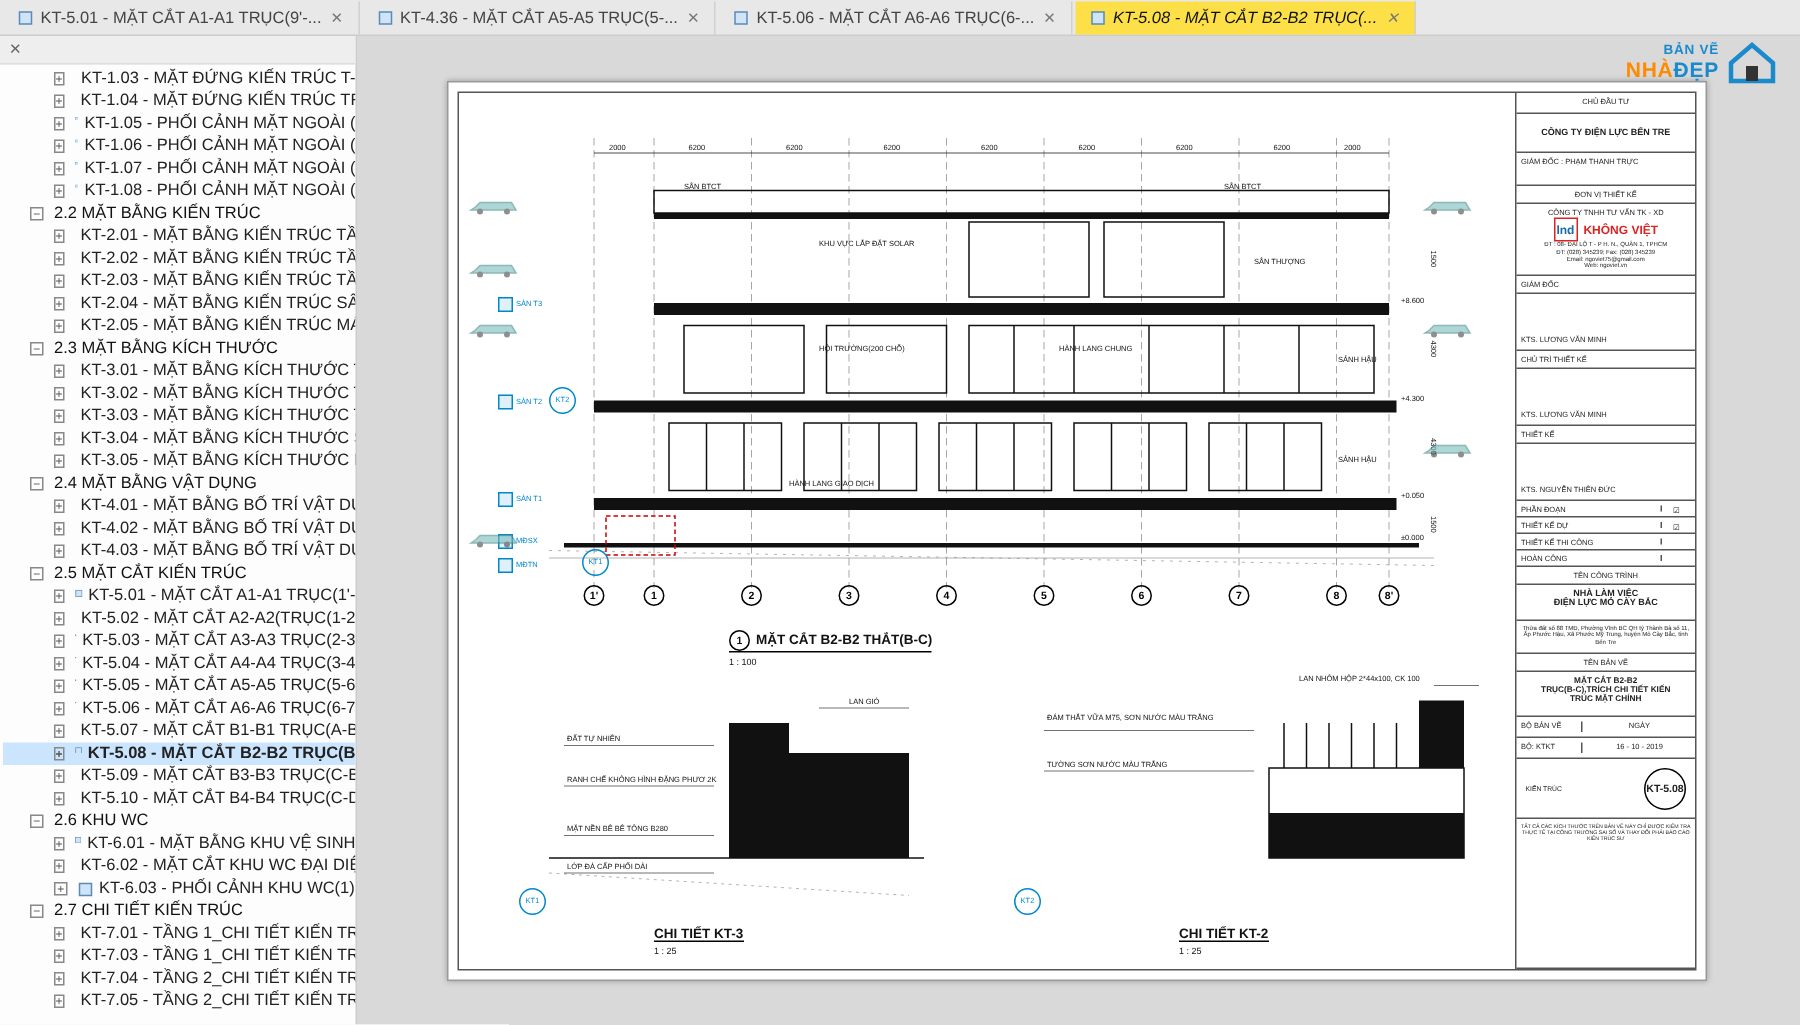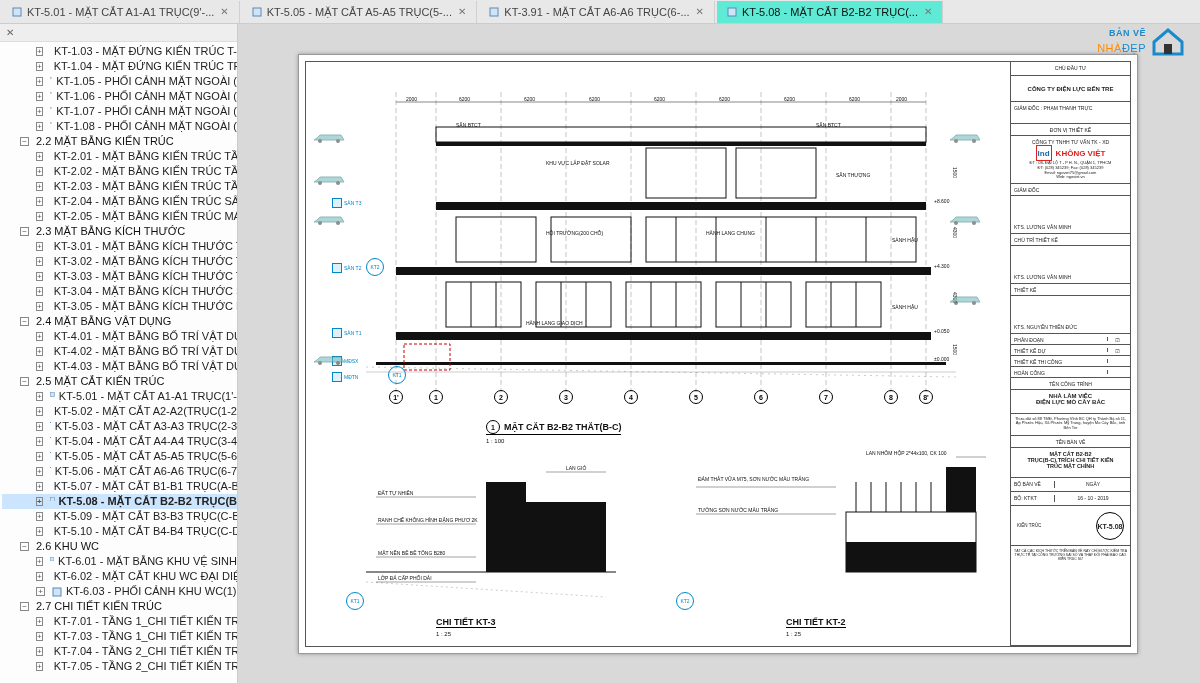--- a/index.html
+++ b/index.html
@@ -1,21 +1,21 @@
 <!DOCTYPE html>
 <html><head>
 <meta charset="utf-8">
 <style>
 * { margin:0; padding:0; box-sizing:border-box; font-family:"Segoe UI",Tahoma,sans-serif; }
 body { width:1200px; height:683px; background:#f0f0f0; overflow:hidden; position:relative; }
 
 
 .tabs { display:flex; align-items:center; height:24px; background:#e8e8e8; border-bottom:1px solid #ccc; padding:0 2px; gap:2px;}
 .tab { display:flex; align-items:center; padding:0 10px; height:22px; font-size:11px; color:#444; border-right:1px solid #d0d0d0; cursor:pointer; white-space:nowrap; position:relative;}
-.tab.active { background:#5eead4; color:#111; font-weight:500;}
+.tab.active { background:#fde047; color:#111; font-weight:500;font-style:italic;}
 .tab .x { margin-left:6px; color:#777; font-size:10px;}
 .tab .ticon { width:10px; height:10px; margin-right:5px; display:inline-block;}
 .tab .ticon svg { width:10px; height:10px; display:block;}
 
 
 .main { display:flex; height:calc(683px - 24px); }
 .panel { width:238px; background:#fdfdfd; border-right:1px solid #ccc; overflow:hidden; font-size:11px; color:#222;}
 .panel-title { background:#eee; padding:3px 6px; font-size:11px; border-bottom:1px solid #ddd; display:flex; align-items:center; justify-content:space-between;}
 .panel-title .x { font-size:10px; color:#666; cursor:pointer;}
 .tree { padding:2px 0 2px 2px; line-height:15px;}
@@ -48,21 +48,21 @@
 .bubble { position:absolute; width:18px; height:18px; border:1px solid #0088cc; border-radius:50%; display:flex; align-items:center; justify-content:center; font-size:5px; color:#0088cc;}
 .gridbub { position:absolute; width:14px; height:14px; border:1.2px solid #000; border-radius:50%; display:flex; align-items:center; justify-content:center; font-size:7px; font-weight:bold;}
 .levmark { position:absolute; font-size:5px; color:#0088cc; display:flex; align-items:center; gap:2px;}
 .levmark::before { content:""; display:inline-block; width:8px; height:8px; border:1px solid #0088cc; background:#e0f0fa;}
 .dimtext { position:absolute; font-size:5px; color:#111;}
 .annot { position:absolute; font-size:5px; color:#111; white-space:nowrap;}
 .overlay-logo { position:absolute; right:14px; top:4px; width:120px; text-align:right;}
 .overlay-logo .house { display:inline-block; width:36px; height:28px;}
 .overlay-logo .house svg { display:block;}
 .overlay-logo .ln1 { font-size:9px; font-weight:700; color:#1a8acc; letter-spacing:.5px;}
-.overlay-logo .ln2 { font-size:11px; font-weight:400; color:#ff8a00; letter-spacing:.5px;}
+.overlay-logo .ln2 { font-size:14px; font-weight:700; color:#ff8a00; letter-spacing:.5px;}
 .watermark { position:absolute; left:50%; top:50%; transform:translate(-50%,-50%); font-size:26px; font-weight:600; color:rgba(120,120,120,.35); pointer-events:none; white-space:nowrap;}
 .watermark.sm { top:88%; font-size:18px;}
 .tb-logo-box{display:flex;align-items:center;justify-content:center;gap:4px;}
 .tb-logo-sq{width:16px;height:16px;border:1px solid #d22;display:flex;align-items:center;justify-content:center;font-size:8px;font-weight:bold;color:#1a6aa8;}
 .tb-sheetno-circ{display:inline-block;width:28px;height:28px;border:1px solid #000;border-radius:50%;line-height:28px;font-size:7px;font-weight:bold;}
 .car{position:absolute; width:34px; height:14px; opacity:.6;}
 .car svg{display:block;}
 </style>
 </head>
 <body>
@@ -76,30 +76,30 @@
       </span>
       <span>KT-5.01 - MẶT CẮT A1-A1 TRỤC(9'-...</span>
       <span class="x">✕</span>
     </div>
   <div class="tab">
       <span class="ticon">
         <svg viewBox="0 0 10 10">
           <rect x="1" y="1" width="8" height="8" fill="#cfe4f7" stroke="#5a8ab8"></rect>
         </svg>
       </span>
-      <span>KT-5.05 - MẶT CẮT A5-A5 TRỤC(5-...</span>
+      <span>KT-4.36 - MẶT CẮT A5-A5 TRỤC(5-...</span>
       <span class="x">✕</span>
     </div>
   <div class="tab">
       <span class="ticon">
         <svg viewBox="0 0 10 10">
           <rect x="1" y="1" width="8" height="8" fill="#cfe4f7" stroke="#5a8ab8"></rect>
         </svg>
       </span>
-      <span>KT-3.91 - MẶT CẮT A6-A6 TRỤC(6-...</span>
+      <span>KT-5.06 - MẶT CẮT A6-A6 TRỤC(6-...</span>
       <span class="x">✕</span>
     </div>
   <div class="tab active">
       <span class="ticon">
         <svg viewBox="0 0 10 10">
           <rect x="1" y="1" width="8" height="8" fill="#cfe4f7" stroke="#5a8ab8"></rect>
         </svg>
       </span>
       <span>KT-5.08 - MẶT CẮT B2-B2 TRỤC(...</span>
       <span class="x">✕</span>

